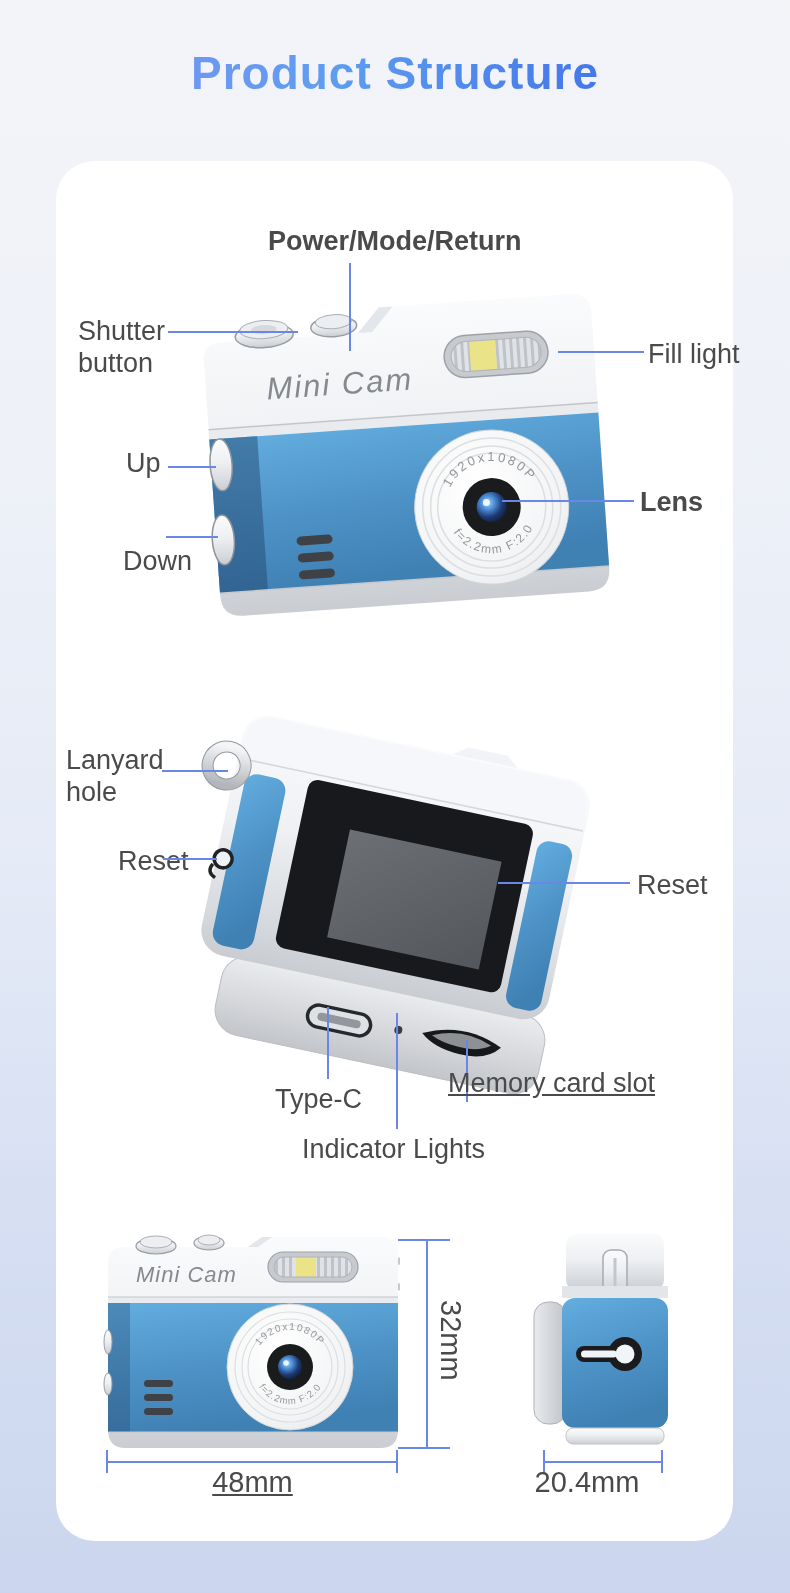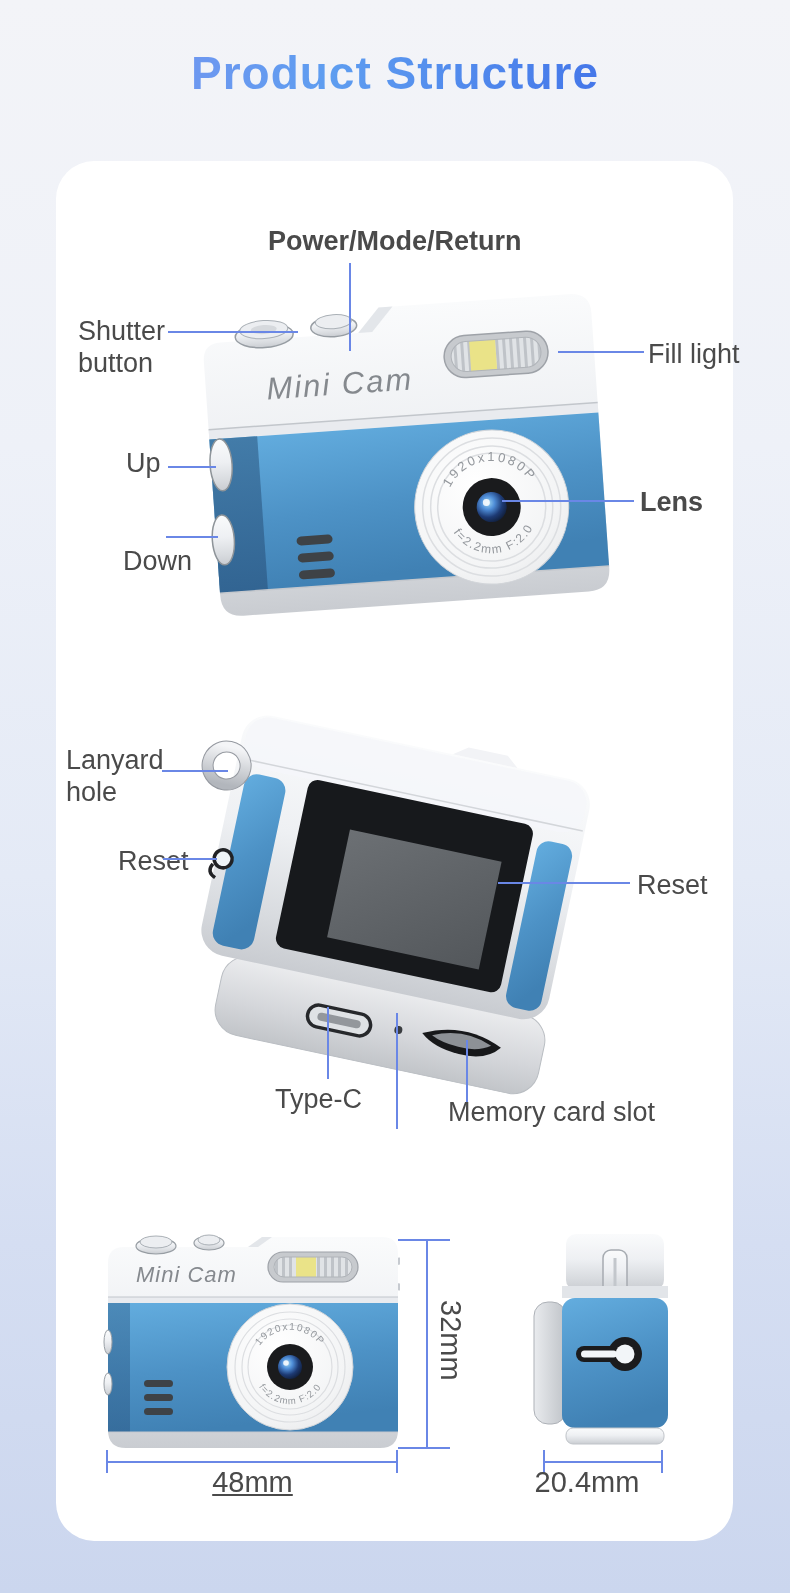--- a/index.html
+++ b/index.html
@@ -255,23 +255,24 @@
   <div class="lbl" style="left:96px;top:845px;margin-left:22px;">Reset</div>
   <div class="lh" style="left:163px;top:858px;width:54px;"></div>
 
   <div class="lbl" style="left:637px;top:869px;">Reset</div>
   <div class="lh" style="left:498px;top:882px;width:132px;"></div>
 
   <div class="lv" style="left:327px;top:1007px;height:72px;"></div>
   <div class="lbl" style="left:275px;top:1083px;">Type-C</div>
 
   <div class="lv" style="left:466px;top:1040px;height:62px;"></div>
-  <div class="lbl" style="left:448px;top:1096px;">Memory card slot</div>
+  <div class="lbl" style="left:448px;top:1067px;text-decoration:underline;">Memory card slot</div>
 
   <div class="lv" style="left:396px;top:1013px;height:116px;"></div>
+  <div class="lbl" style="left:302px;top:1133px;">Indicator Lights</div>
 
   <div class="lv" style="left:426px;top:1239px;height:210px;"></div>
   <div class="lh" style="left:398px;top:1239px;width:52px;"></div>
   <div class="lh" style="left:398px;top:1447px;width:52px;"></div>
   <div class="dimlbl vert" style="left:434px;top:1300px;">32mm</div>
 
   <div class="lh" style="left:106px;top:1461px;width:292px;"></div>
   <div class="lv" style="left:106px;top:1450px;height:23px;"></div>
   <div class="lv" style="left:396px;top:1450px;height:23px;"></div>
   <div class="dimlbl ctr" style="left:170px;top:1466px;width:165px;text-decoration:underline;">48mm</div>

